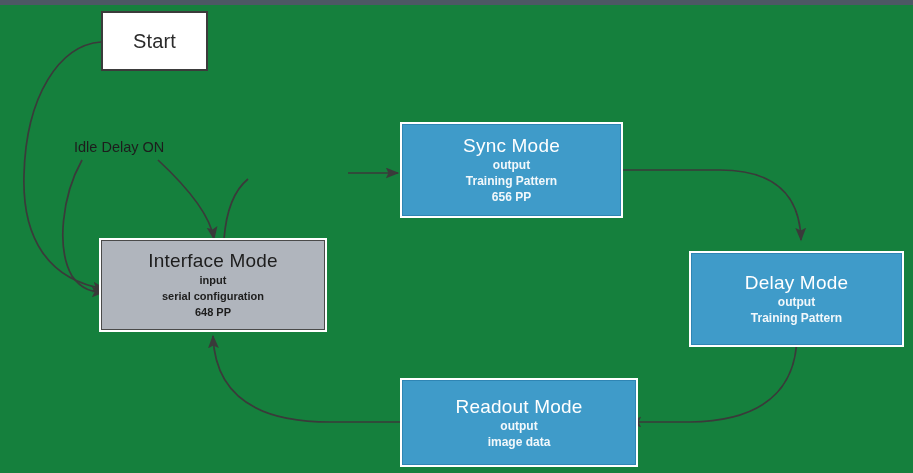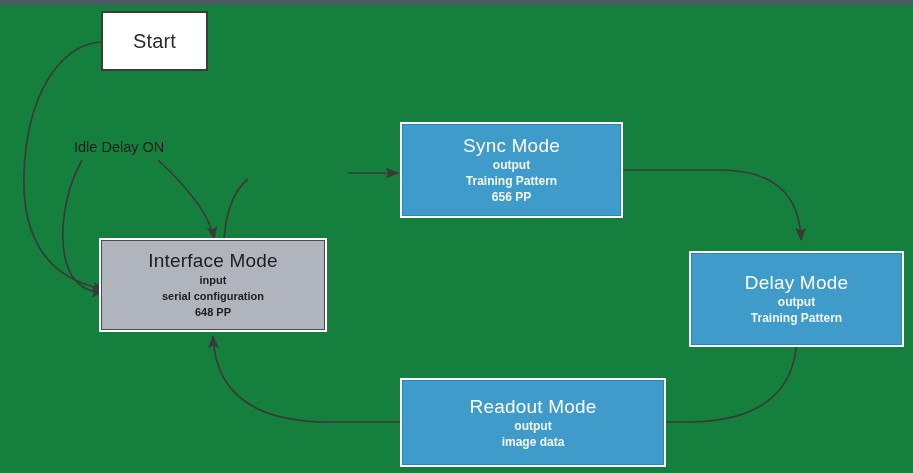--- a/index.html
+++ b/index.html
@@ -147,21 +147,21 @@
     <div class="node-line">Training Pattern</div>
     <div class="node-line">656 PP</div>
   </div>
 
   <div class="node node-process" style="left:691px; top:241px; width:211px; height:92px;margin-top:12px;">
     <div class="node-title">Delay Mode</div>
     <div class="node-line">output</div>
     <div class="node-line">Training Pattern</div>
   </div>
 
-  <div class="node node-process" style="left:402px; top:380px; width:262px; height:85px;">
+  <div class="node node-process" style="left:402px; top:380px; width:234px; height:85px;">
     <div class="node-title">Readout Mode</div>
     <div class="node-line">output</div>
     <div class="node-line">image data</div>
   </div>
 
   <div class="edge-label" id="label-idle-on" style="left:74px; top:139px;">Idle Delay ON</div>
 
 
 </div>
 

